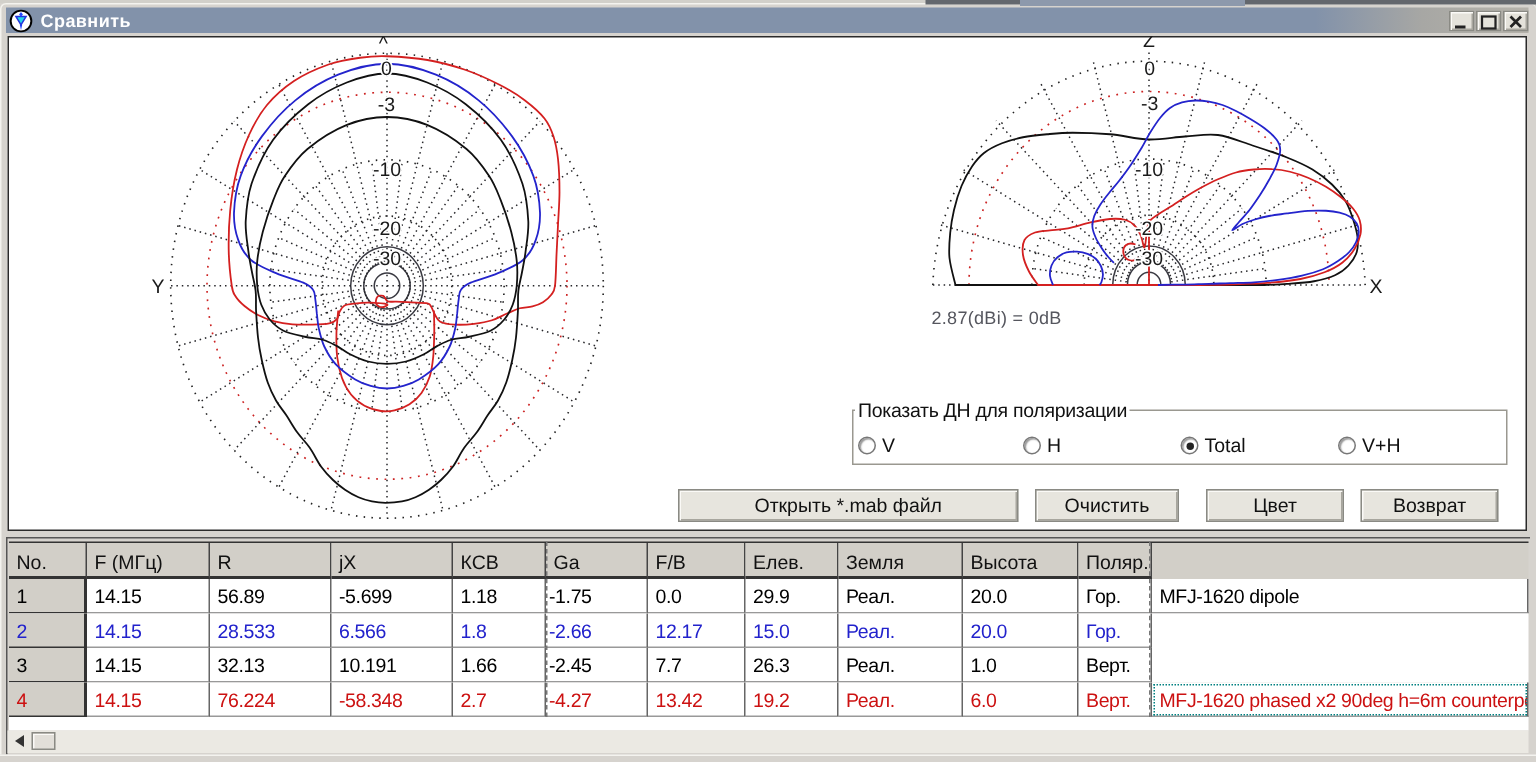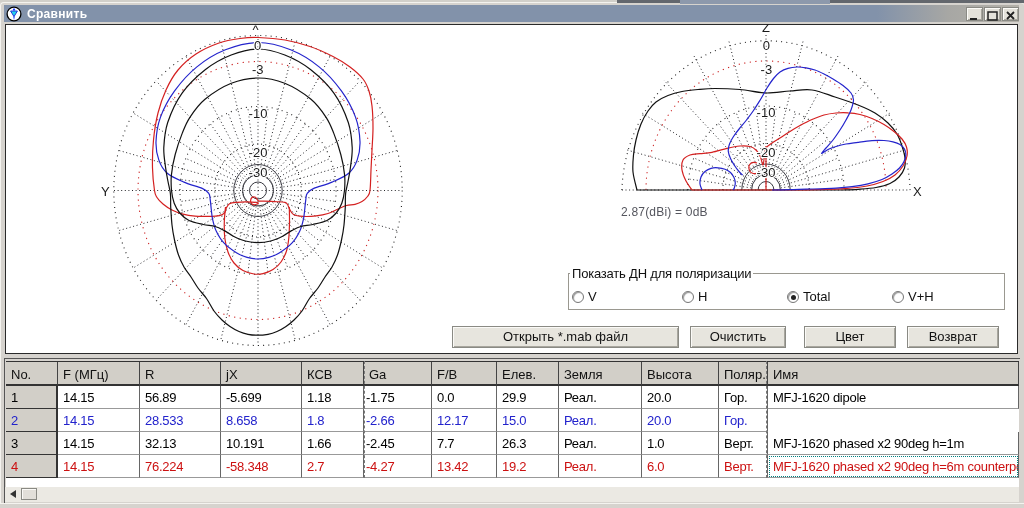--- a/index.html
+++ b/index.html
@@ -248,62 +248,60 @@
 <div class="hc" style="left:52px;width:82px">F (МГц)</div>
 <div class="hc" style="left:134px;width:81px">R</div>
 <div class="hc" style="left:215px;width:81px">jX</div>
 <div class="hc" style="left:296px;width:62px">КСВ</div>
 <div class="hc" style="left:358px;width:68px">Ga</div>
 <div class="hc" style="left:426px;width:65px">F/B</div>
 <div class="hc" style="left:491px;width:62px">Елев.</div>
 <div class="hc" style="left:553px;width:83px">Земля</div>
 <div class="hc" style="left:636px;width:77px">Высота</div>
 <div class="hc" style="left:713px;width:49px">Поляр.</div>
-<div class="hc" style="left:762px;width:251px">Имя</div>
 </div>
 <div class="trow" style="top:386px;height:23px;color:#000000">
 <div class="dc nc" style="left:0px;width:52px">1</div>
 <div class="dc" style="left:52px;width:82px">14.15</div>
 <div class="dc" style="left:134px;width:81px">56.89</div>
 <div class="dc" style="left:215px;width:81px">-5.699</div>
 <div class="dc" style="left:296px;width:62px">1.18</div>
 <div class="dc" style="left:358px;width:68px;padding-left:2px">-1.75</div>
 <div class="dc" style="left:426px;width:65px">0.0</div>
 <div class="dc" style="left:491px;width:62px">29.9</div>
 <div class="dc" style="left:553px;width:83px">Реал.</div>
 <div class="dc" style="left:636px;width:77px">20.0</div>
 <div class="dc" style="left:713px;width:49px">Гор.</div>
 <div class="dc" style="left:762px;width:251px">MFJ-1620 dipole</div>
 </div>
 <div class="trow" style="top:409px;height:23px;color:#2222cc">
 <div class="dc nc" style="left:0px;width:52px">2</div>
 <div class="dc" style="left:52px;width:82px">14.15</div>
 <div class="dc" style="left:134px;width:81px">28.533</div>
-<div class="dc" style="left:215px;width:81px">8.658</div>
+<div class="dc" style="left:215px;width:81px">6.566</div>
 <div class="dc" style="left:296px;width:62px">1.8</div>
 <div class="dc" style="left:358px;width:68px;padding-left:2px">-2.66</div>
 <div class="dc" style="left:426px;width:65px">12.17</div>
 <div class="dc" style="left:491px;width:62px">15.0</div>
 <div class="dc" style="left:553px;width:83px">Реал.</div>
 <div class="dc" style="left:636px;width:77px">20.0</div>
 <div class="dc" style="left:713px;width:49px">Гор.</div>
 </div>
 <div class="trow" style="top:432px;height:23px;color:#000000">
 <div class="dc nc" style="left:0px;width:52px">3</div>
 <div class="dc" style="left:52px;width:82px">14.15</div>
 <div class="dc" style="left:134px;width:81px">32.13</div>
 <div class="dc" style="left:215px;width:81px">10.191</div>
 <div class="dc" style="left:296px;width:62px">1.66</div>
 <div class="dc" style="left:358px;width:68px;padding-left:2px">-2.45</div>
 <div class="dc" style="left:426px;width:65px">7.7</div>
 <div class="dc" style="left:491px;width:62px">26.3</div>
 <div class="dc" style="left:553px;width:83px">Реал.</div>
 <div class="dc" style="left:636px;width:77px">1.0</div>
 <div class="dc" style="left:713px;width:49px">Верт.</div>
-<div class="dc" style="left:762px;width:251px">MFJ-1620 phased x2 90deg h=1m</div>
 </div>
 <div class="trow" style="top:455px;height:23px;color:#cc1111">
 <div class="dc nc" style="left:0px;width:52px">4</div>
 <div class="dc" style="left:52px;width:82px">14.15</div>
 <div class="dc" style="left:134px;width:81px">76.224</div>
 <div class="dc" style="left:215px;width:81px">-58.348</div>
 <div class="dc" style="left:296px;width:62px">2.7</div>
 <div class="dc" style="left:358px;width:68px;padding-left:2px">-4.27</div>
 <div class="dc" style="left:426px;width:65px">13.42</div>
 <div class="dc" style="left:491px;width:62px">19.2</div>

